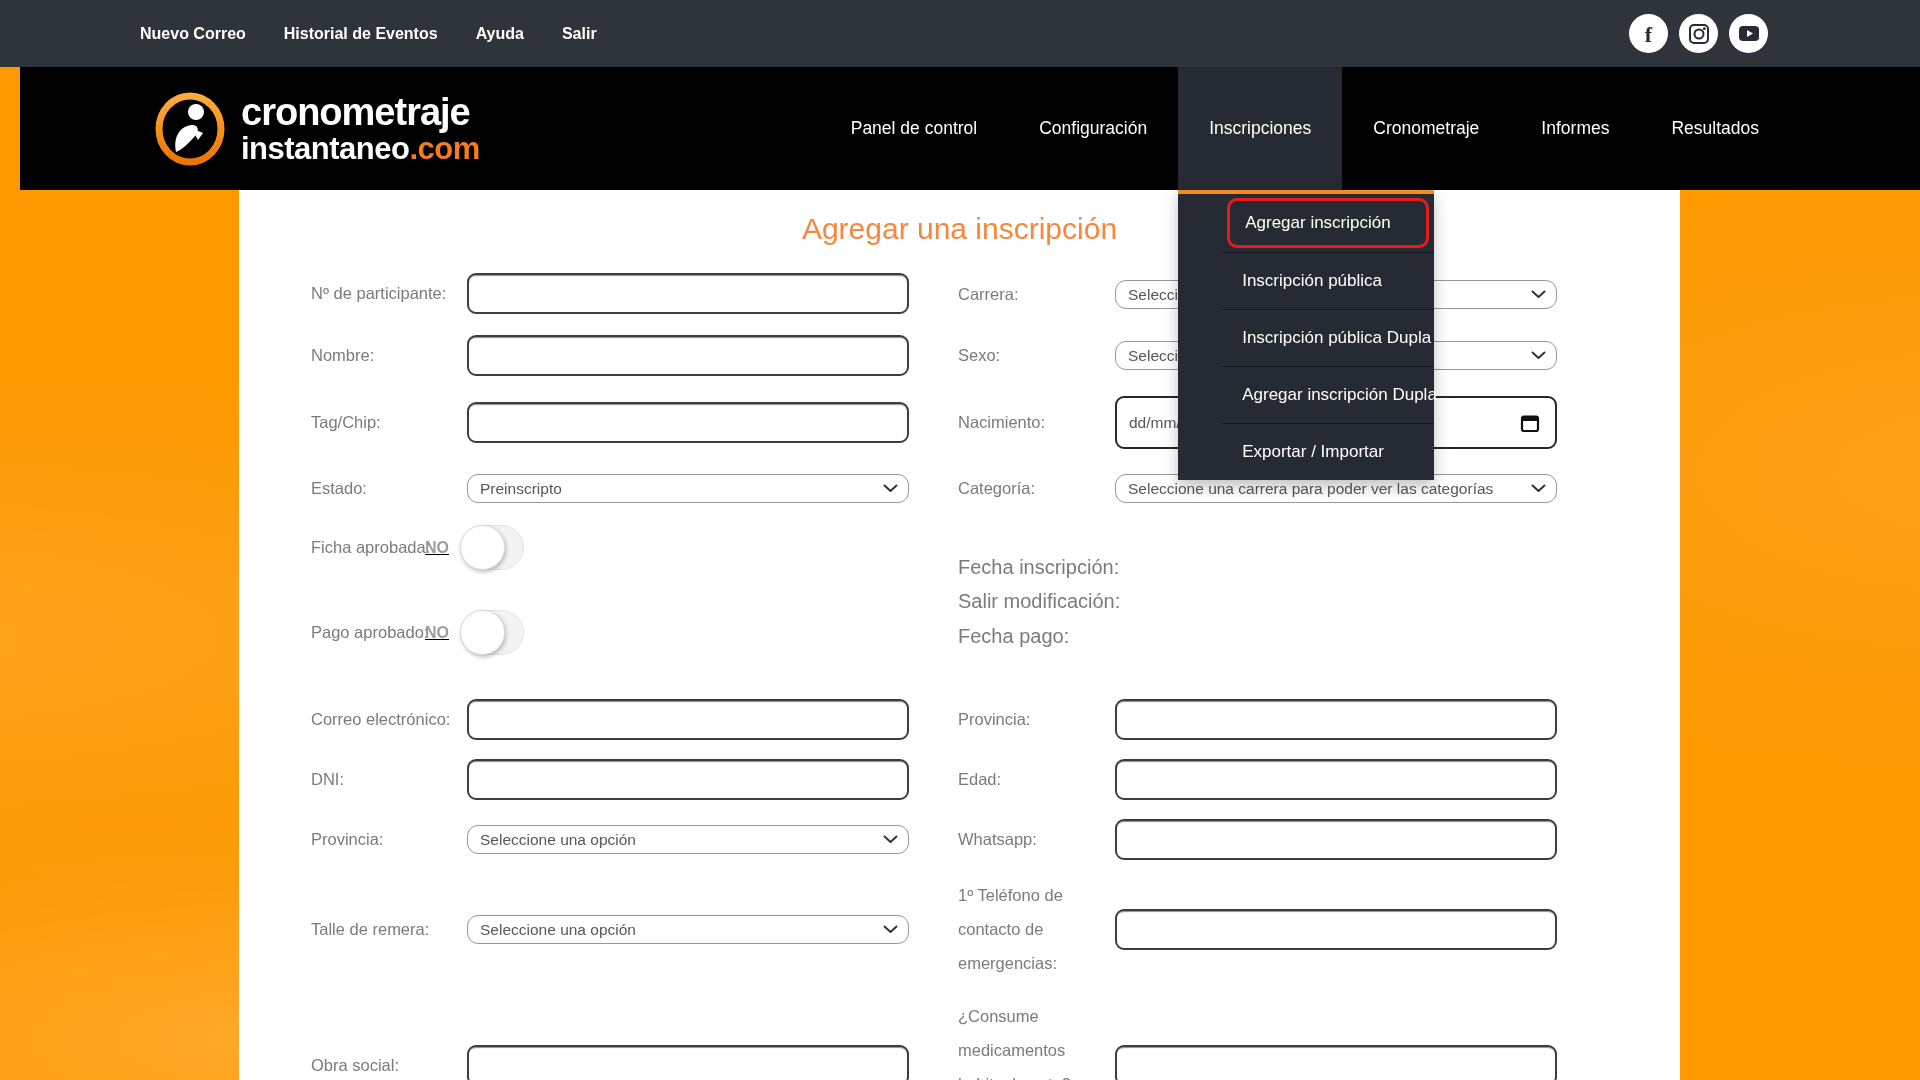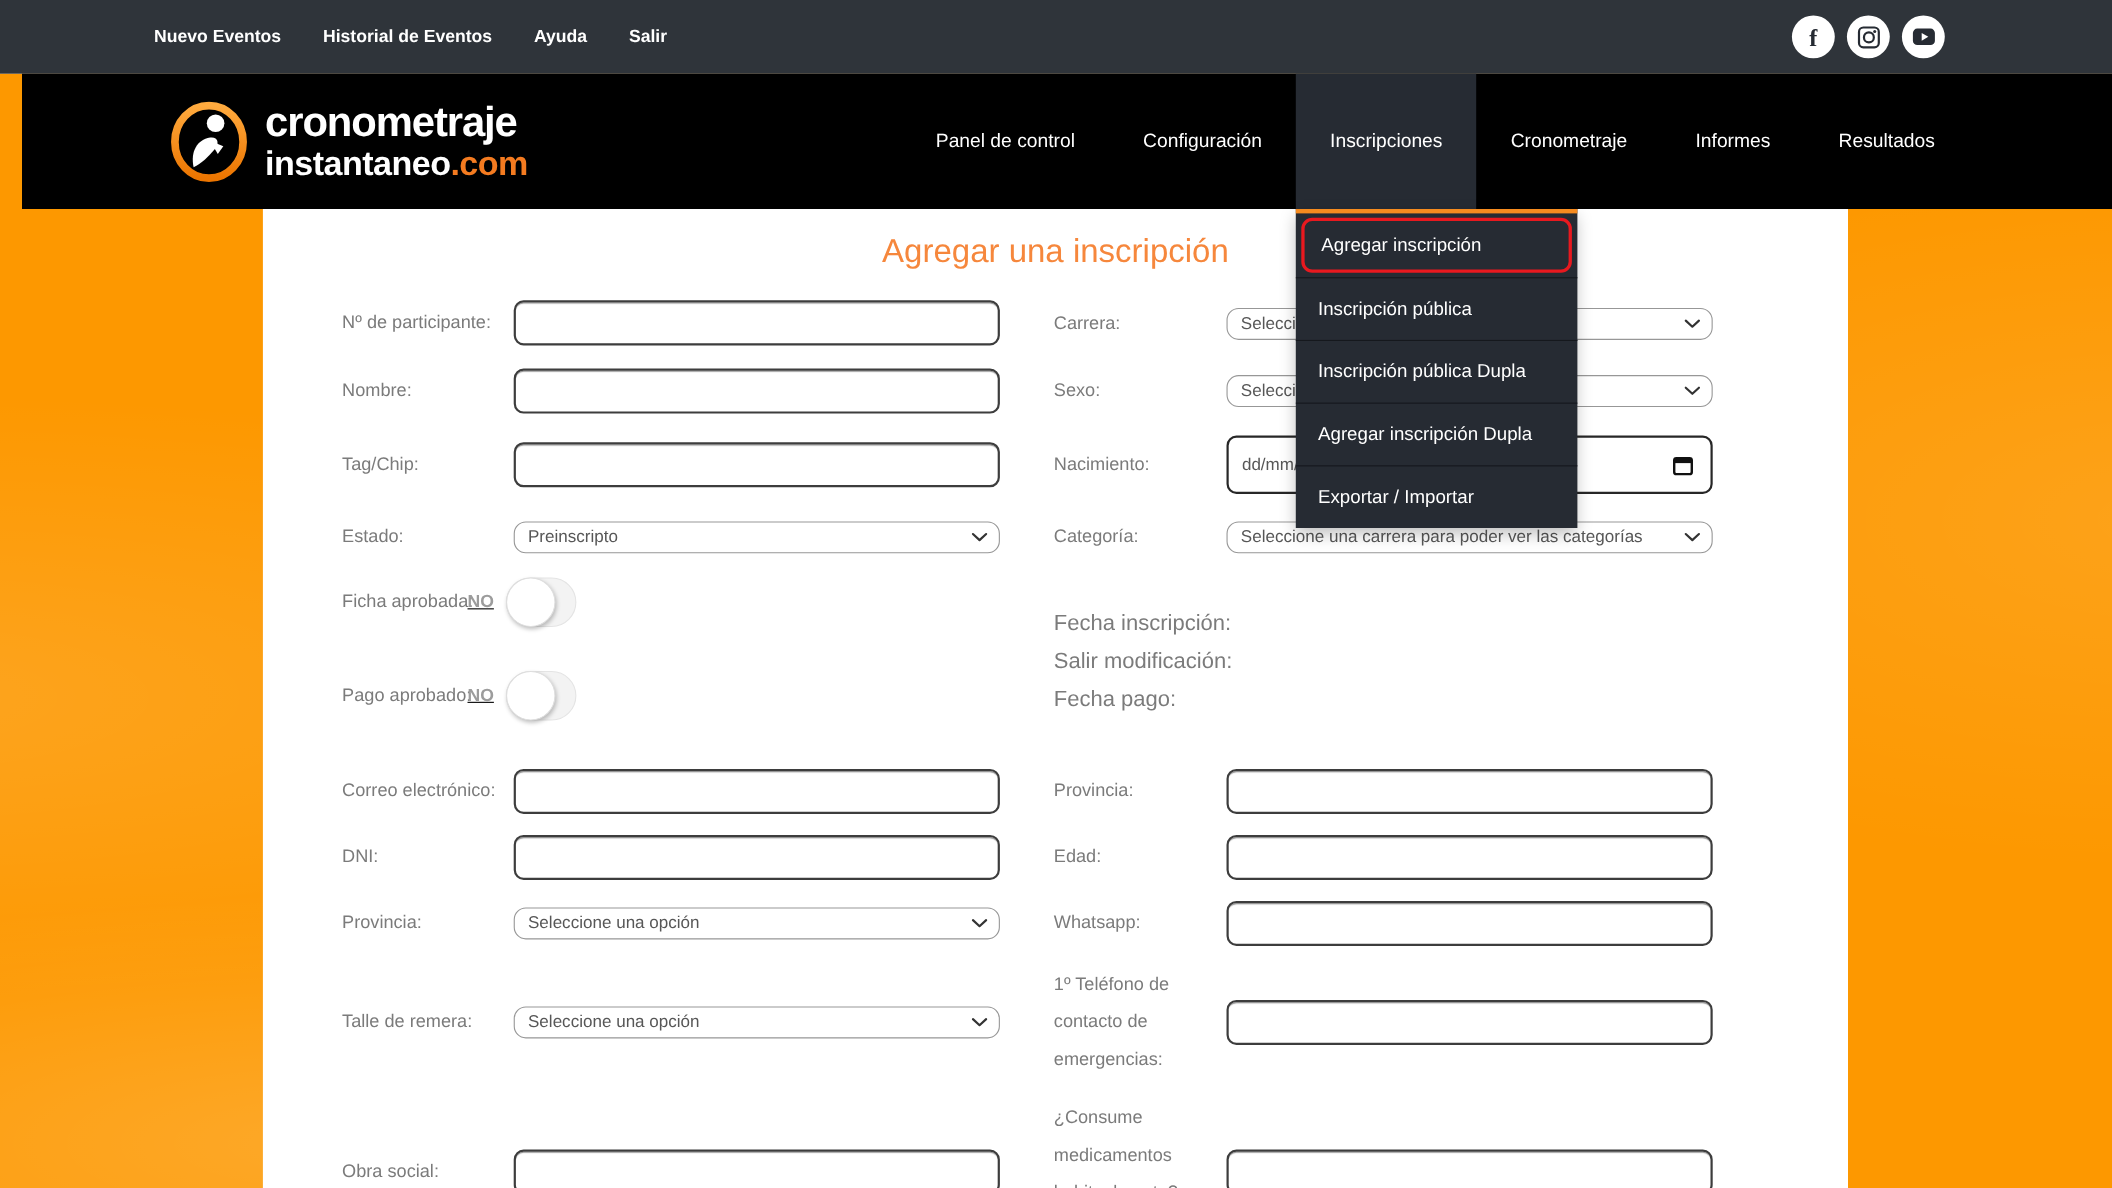--- a/index.html
+++ b/index.html
@@ -20,21 +20,21 @@
   .logo { position:absolute; left:133px; top:0; height:123px; display:flex; align-items:center; cursor:pointer; }
   .logo-text { margin-left:14px; line-height:1; }
   .logo-line1 { color:#fff; font-size:38px; font-weight:bold; letter-spacing:-1px; }
   .logo-line2 { color:#fff; font-size:31px; font-weight:bold; letter-spacing:-0.5px; margin-top:2px; }
   .logo-com { color:#f47b20; }
   .nav { position:absolute; right:150px; top:0; height:123px; display:flex; list-style:none; }
   .nav-item { height:123px; display:flex; align-items:center; padding:0 31px; color:#fff; font-size:17.5px; cursor:pointer; position:relative; white-space:nowrap; }
   .nav-item.active { background:#262b33; }
 
   
-  .dropdown { position:absolute; left:0; top:123px; width:256px; background:#262b33; border-top:4px solid #f68b1f; z-index:60; box-shadow:0 6px 14px rgba(0,0,0,0.25); }
+  .dropdown { position:absolute; left:0; top:123px; width:256px; background:#262b33; border-top:4px solid #f68b1f; z-index:60; box-shadow:0 6px 14px rgba(0,0,0,0.25);padding-left:44px; }
   .dd-item { color:#fff; font-size:17px; line-height:28px; padding:14px 20px; border-bottom:1px solid #15181d; cursor:pointer; }
   .dd-item:last-child { border-bottom:none; }
   .dd-item-first { padding:4px 5px 4px 5px; border-bottom:1px solid #15181d; cursor:pointer; }
   .dd-highlight { border:3px solid #e8191f; border-radius:10px; padding:10px 15px; color:#fff; font-size:17px; line-height:24px; }
 
   
   .page-bg { position:absolute; left:0; top:67px; width:1920px; height:1013px;
     background-color:#fd9800;
     background-image:
       radial-gradient(60% 32% at 16% 96%, rgba(255,255,255,.16), rgba(255,255,255,0) 70%),
@@ -198,21 +198,21 @@
     <div class="flabel wrap" style="left:958px; top:878px;">1º Teléfono de contacto de emergencias:</div>
     <div class="tinput" style="left:1115px; top:909px;"></div>
 
     <div class="flabel wrap" style="left:958px; top:999px;">¿Consume medicamentos habitualmente?</div>
     <div class="tinput" style="left:1115px; top:1045px;"></div>
 
   </div>
 
   <div class="topbar">
     <div class="topbar-links">
-      <span class="topbar-link">Nuevo Eventos</span>
+      <span class="topbar-link">Nuevo Correo</span>
       <span class="topbar-link">Historial de Eventos</span>
       <span class="topbar-link">Ayuda</span>
       <span class="topbar-link">Salir</span>
     </div>
     <div class="social">
       <span class="social-circle">
           <span class="fb-glyph">f</span>
         </span>
       <span class="social-circle">
         <svg width="22" height="22" viewBox="0 0 22 22">

